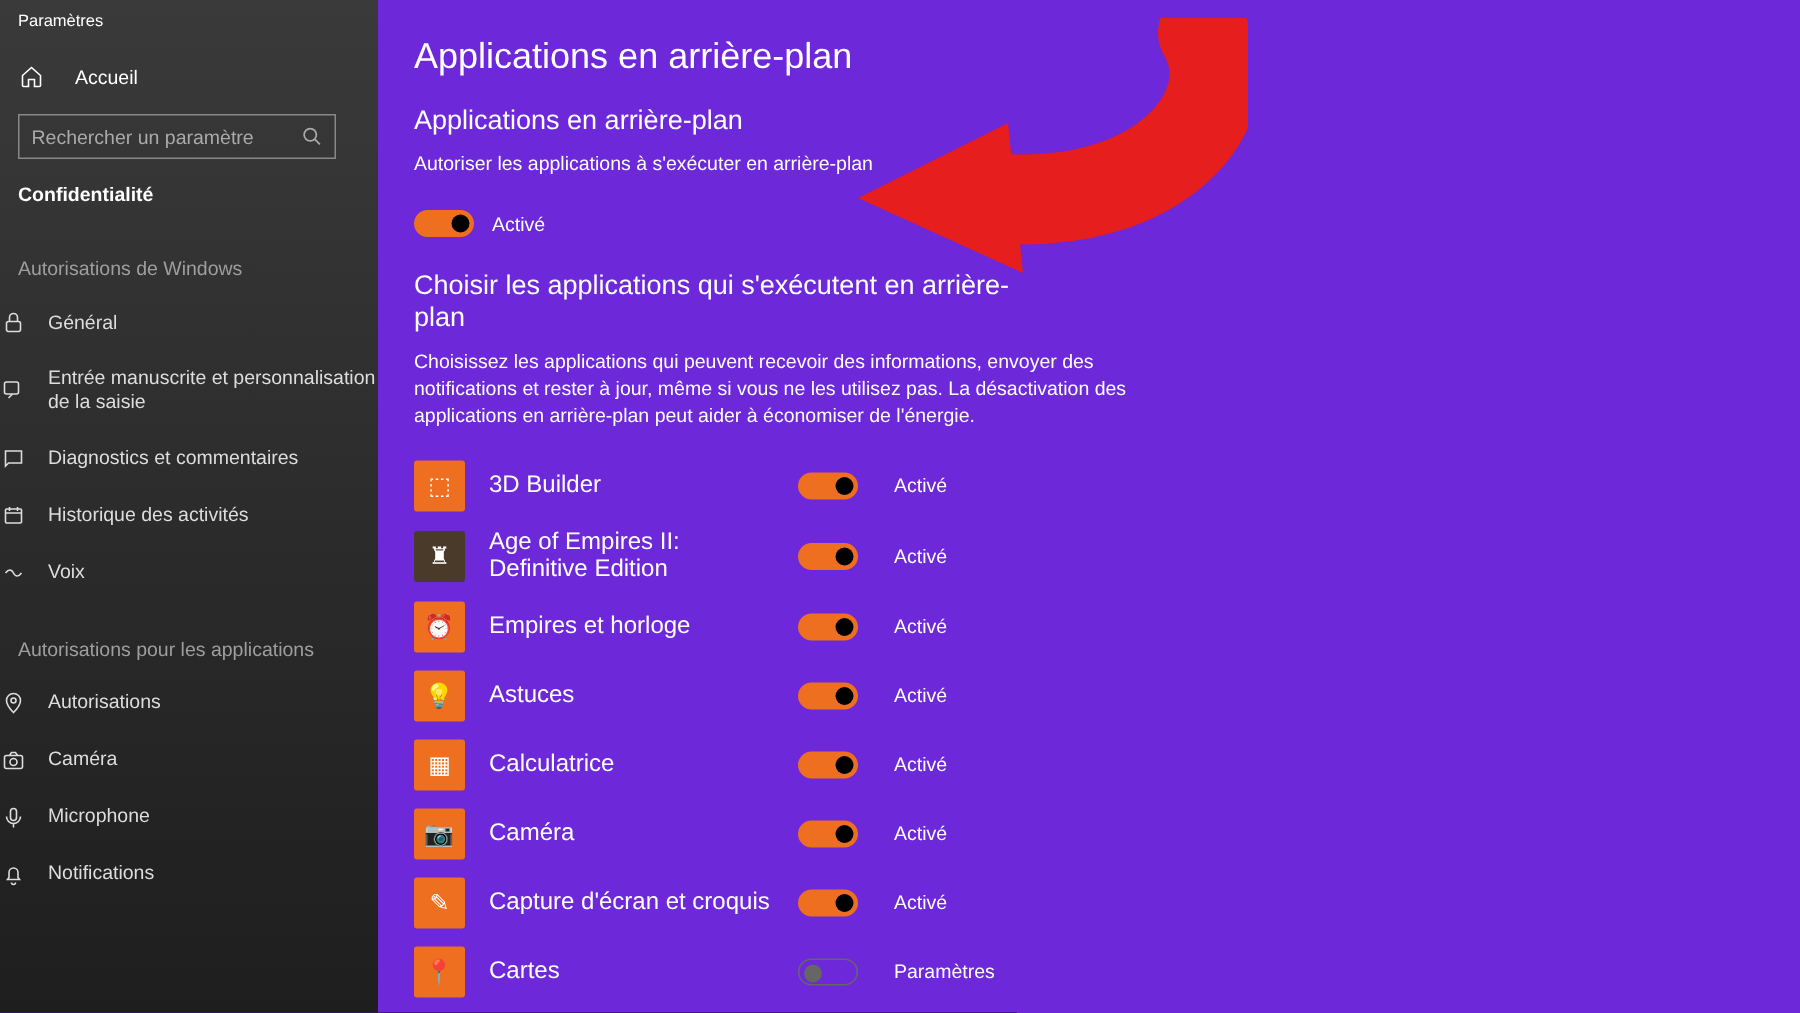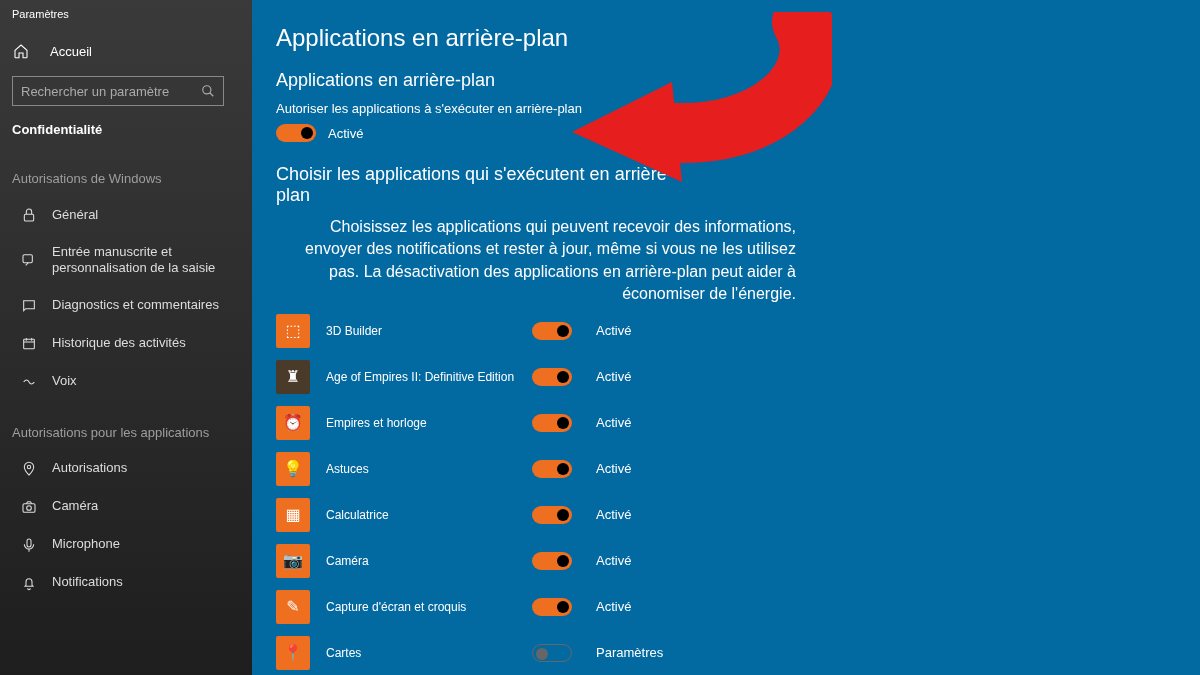--- a/index.html
+++ b/index.html
@@ -60,37 +60,37 @@
   }
   .group-label {
     color: #9e9e9e;
     font-size: 13px;
     padding: 24px 12px 10px 12px;
   }
   .nav-item {
     display: flex;
     align-items: center;
     gap: 14px;
-    padding: 10px 20px;
+    padding: 10px 0;
     cursor: pointer;
     color: #ddd;
   }
   .nav-item .icon-slot { width: 18px; height: 18px; display:flex; align-items:center; justify-content:center; flex-shrink:0; color:#ddd;}
   .nav-item .label { font-size: 13px; line-height: 1.25; }
   .main {
     flex: 1;
-    background: #0369a1;
+    background: #6d28d9;
     padding: 24px 24px 0 24px;
     overflow: hidden;
     position: relative;
   }
   h1.page-title { font-size: 24px; font-weight: 400; margin-bottom: 18px;}
   h2.section-title { font-size: 18px; font-weight: 400; margin: 4px 0 10px 0; }
-  .desc-line { font-size: 13px; color:#fff; margin-bottom:8px;}
-  .desc-block { font-size:16px; color:#fff; max-width:520px; line-height:1.4; margin-bottom:2px;text-align:right;}
+  .desc-line { font-size: 13px; color:#fff; margin-bottom:24px;}
+  .desc-block { font-size:13px; color:#fff; max-width:520px; line-height:1.4; margin-bottom:14px;}
   .toggle-row { display:flex; align-items:center; gap:12px; margin-bottom: 22px;}
   .toggle {
     width: 40px; height: 18px; border-radius: 10px;
     position: relative; cursor:pointer;
   }
   .toggle.on { background:#ed6f1f; }
   .toggle.off { background:transparent; border:1px solid #666; }
   .toggle .knob {
     position:absolute; width:12px; height:12px; border-radius:50%;
     background:#000; top:3px;
@@ -102,21 +102,21 @@
   .app-row {
     display:flex; align-items:center; gap:16px;
     padding: 6px 0;
   }
   .app-icon {
     width:34px; height:34px; background:#ed6f1f; border-radius:2px;
     display:flex; align-items:center; justify-content:center;
     font-size:16px; color:#fff;
     flex-shrink:0;
   }
-  .app-name { flex: 0 0 190px; font-size:12px; }
+  .app-name { flex: 0 0 190px; font-size:16px; }
   .app-toggle-col { flex:0 0 48px; }
   .app-status { font-size:13px; }
   .red-arrow {
     position:absolute;
     top: 12px;
     left: 320px;
     pointer-events:none;
   }
 </style>
 </head>

